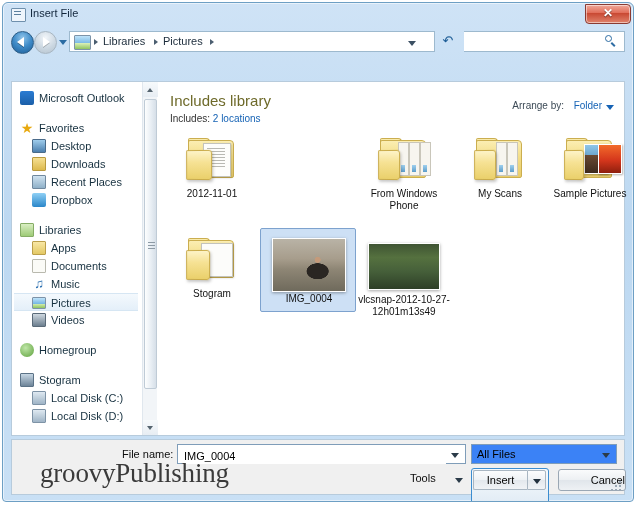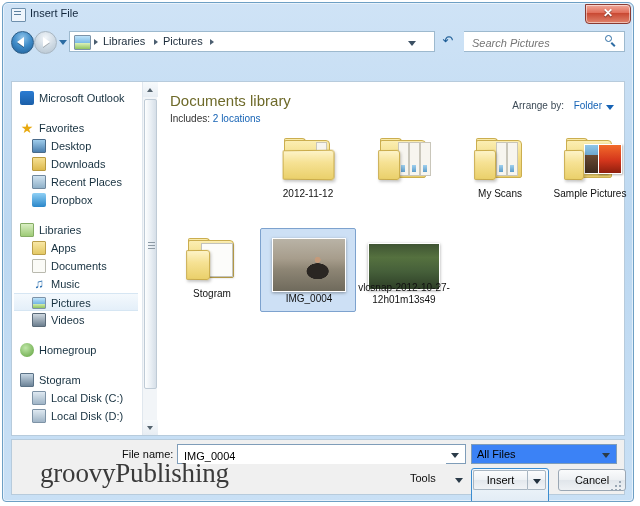--- a/index.html
+++ b/index.html
@@ -176,21 +176,21 @@
           border-top:5px solid #2b3b49;}
   .filter-box{position:absolute;left:459px;top:4px;width:146px;height:20px;
           border:1px solid #7f9db9;background:#3b82f6;box-sizing:border-box;}
   .filter-box .v{position:absolute;left:5px;top:3px;font-size:11px;color:#000;}
   .tools{position:absolute;left:398px;top:32px;font-size:11px;color:#0d0d0d;}
   .tools-car{position:absolute;left:443px;top:38px;width:0;height:0;
           border-left:4px solid transparent;border-right:4px solid transparent;
           border-top:5px solid #2b3b49;}
   .btn{position:absolute;height:22px;border:1px solid #9aa7b4;border-radius:3px;
        background:linear-gradient(180deg,#fafbfc 0%,#edf0f3 48%,#e1e6eb 52%,#eef1f4 100%);
-       font-size:11px;color:#0b0b0b;text-align:center;line-height:21px;cursor:pointer;
+       font-size:11px;color:#0b0b0b;text-align:right;line-height:21px;cursor:pointer;
        box-sizing:border-box;}
   .insert-wrap{position:absolute;left:459px;top:28px;width:78px;height:36px;
        border:1px solid #3c8dd0;border-radius:3px;padding:17px;box-sizing:border-box;
        background:linear-gradient(180deg,#f6fafd,#e2ecf5);}
   .insert-main{position:absolute;left:1px;top:1px;width:54px;height:20px;
        border:1px solid #a9b6c2;border-right:none;border-radius:2px 0 0 2px;
        background:linear-gradient(180deg,#fbfcfd 0%,#eff2f5 48%,#e3e8ed 52%,#f0f3f6 100%);
        font-size:11px;line-height:19px;text-align:center;box-sizing:border-box;}
   .insert-split{position:absolute;left:55px;top:1px;width:19px;height:20px;
        border:1px solid #a9b6c2;border-radius:0 2px 2px 0;
@@ -233,21 +233,20 @@
       <div class="sep" style="left:24px"></div>
       <div class="crumb" style="left:33px">Libraries</div>
       <div class="sep" style="left:84px"></div>
       <div class="crumb" style="left:93px">Pictures</div>
       <div class="sep" style="left:140px"></div>
       <div class="crumb-dd"></div>
     </div>
     <div class="refresh">↶</div>
 
     <div class="searchbox">
-      <input type="text" placeholder="Search Pictures" style="">
       <div class="search-icon"></div>
     </div>
   </div>
 
 
   <div class="pane">
 
     <div class="sidebar">
 
       <div class="sb-item" style="left:8px;top:7px">
@@ -324,57 +323,58 @@
 
     <div class="sb-scroll">
       <div class="sb-up"></div>
       <div class="sb-thumb">
         <div class="sb-grip"></div>
       </div>
       <div class="sb-dn"></div>
     </div>
 
     <div class="files">
-      <div class="lib-title">Documents library</div>
+      <div class="lib-title">Includes library</div>
       <div class="lib-sub">
         <span>Includes:</span>
         <a href="#">2 locations</a>
       </div>
       <div class="arrange">Arrange by:</div>
       <div class="arrange-val">Folder</div>
       <div class="arrange-car"></div>
 
-
-      <div class="item" style="left:102px;top:52px;height:76px">
+      <div class="item" style="left:6px;top:52px;height:76px">
         <div class="folder">
           <div class="f-tab"></div>
             <div class="f-back"></div>
-          <div class="f-sheet" style="left:34px">
-              <b></b>
-            </div>
-          <div class="f-front"></div>
+          <div class="f-doc">
+              <i></i>
+            </div>
+          <div class="f-front" style="left:0;width:26px;"></div>
         </div>
-        <div class="lbl" style="top:54px">2012-11-12</div>
-      </div>
+        <div class="lbl" style="top:54px">2012-11-01</div>
+      </div>
+
 
       <div class="item" style="left:198px;top:52px;height:76px">
         <div class="folder">
           <div class="f-tab"></div>
             <div class="f-back"></div>
           <div class="f-sheet" style="left:20px">
               <b></b>
             </div>
           <div class="f-sheet" style="left:31px">
               <b></b>
             </div>
           <div class="f-sheet" style="left:42px">
               <b></b>
             </div>
           <div class="f-front" style="width:22px"></div>
         </div>
+        <div class="lbl" style="top:54px">From Windows Phone</div>
       </div>
 
       <div class="item" style="left:294px;top:52px;height:76px">
         <div class="folder">
           <div class="f-tab"></div>
             <div class="f-back"></div>
           <div class="f-sheet" style="left:22px">
               <b></b>
             </div>
           <div class="f-sheet" style="left:33px">
@@ -411,21 +411,21 @@
              background:
                radial-gradient(ellipse at 62% 62%, #2a2622 0%, #2a2622 17%, rgba(42,38,34,0) 18%),
                radial-gradient(circle at 62% 40%, #c49a7a 0%, #c49a7a 5%, rgba(0,0,0,0) 6%),
                linear-gradient(180deg,#b9b3a6 0%,#a79d8c 38%,#8e8675 58%,#6f6a5c 100%);"></div>
         <div class="lbl" style="top:64px;font-weight:normal">IMG_0004</div>
       </div>
 
       <div class="item" style="left:198px;top:152px;height:84px">
         <div class="thumb" style="left:12px;top:9px;width:70px;height:45px;
              background:linear-gradient(180deg,#3f5433 0%,#55713f 30%,#46603a 60%,#2e3f27 100%);"></div>
-        <div class="lbl" style="top:48px">vlcsnap-2012-10-27-12h01m13s49</div>
+        <div class="lbl" style="top:60px">vlcsnap-2012-10-27-12h01m13s49</div>
       </div>
     </div>
   </div>
 
   <div class="bottom">
     <div class="fname-lbl">File name:</div>
     <div class="fname-box">
       <input type="text" value="IMG_0004" style="">
       <div class="dd-caret"></div>
     </div>

